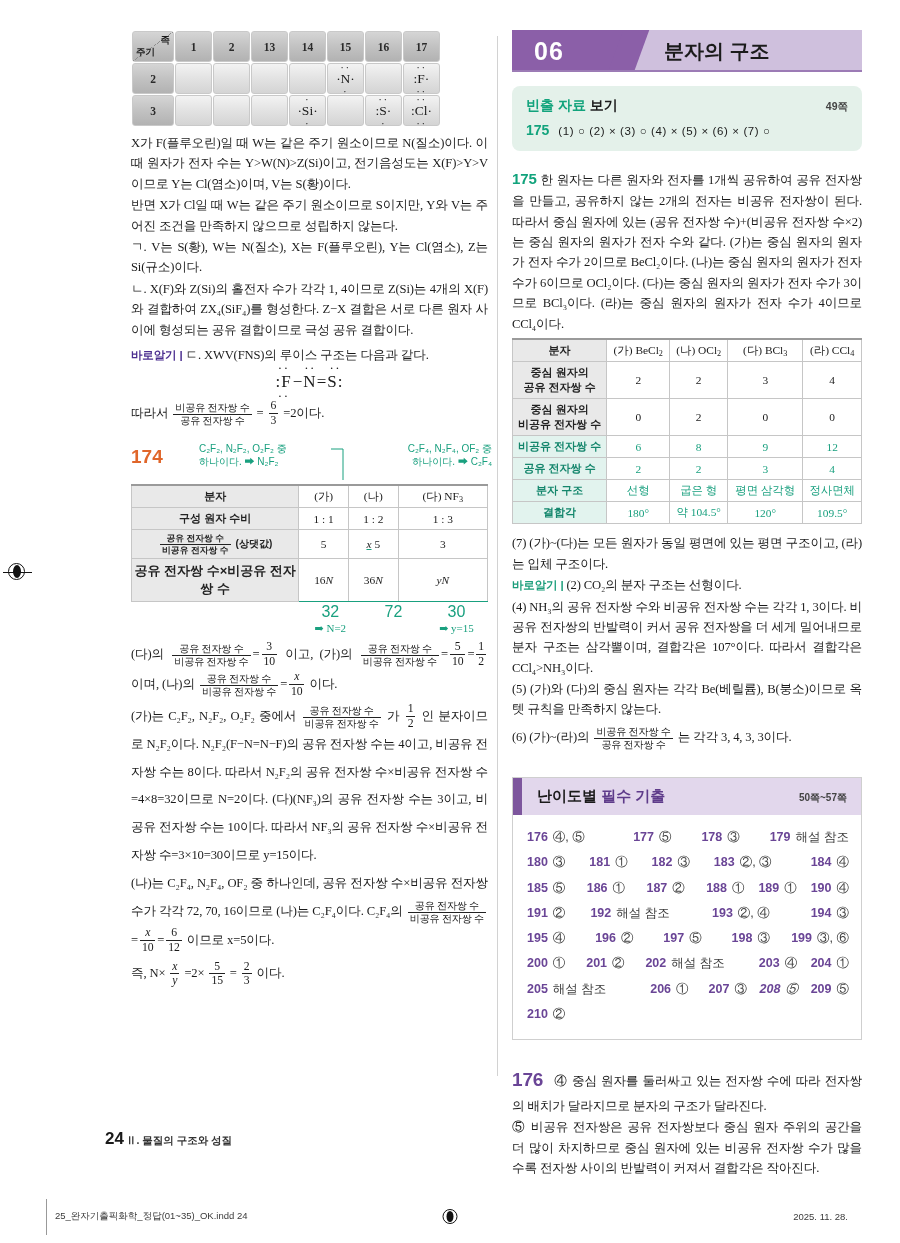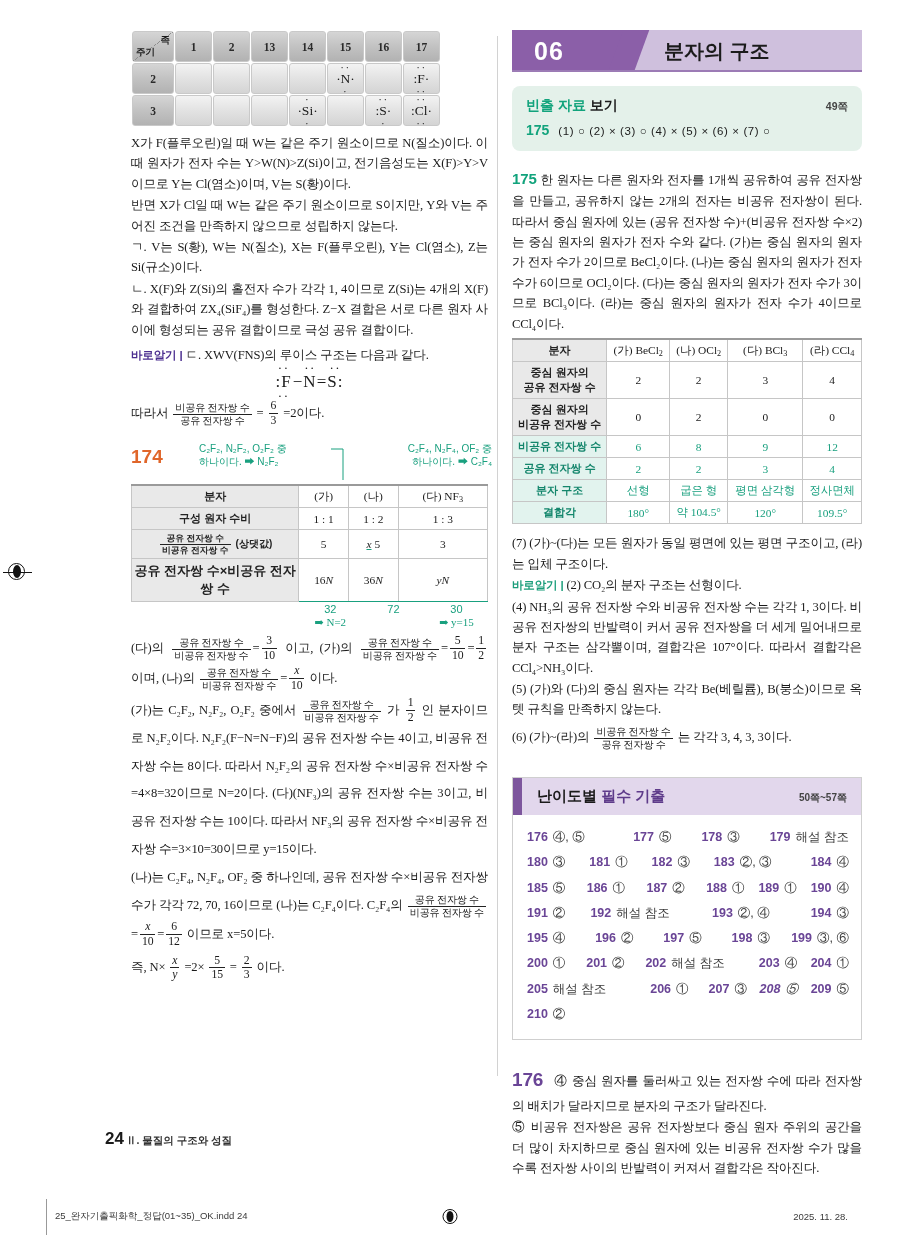--- a/index.html
+++ b/index.html
@@ -91,21 +91,21 @@
   }
   table.dt .topline { border-top: 2px solid #9a9a9a; }
   table.dt tr.green td { color: #19a07f; }
   table.dt tr.green td.rowhead {
     background: #e2f3ee; color: #14866c;
   }
 
   
   .callout { color: #19a07f; font-size: 10px; line-height: 1.35; font-family: "Liberation Sans", sans-serif; }
 
-  .under-val { color: #19a07f; font-size: 11px; font-family: "Liberation Sans", sans-serif;}
+  .under-val { color: #19a07f; font-size: 16px; font-family: "Liberation Sans", sans-serif;}
   .arrowval { color: #19a07f; font-size: 11px; }
 
   
   .sec-head { position: relative; height: 40px; margin-bottom: 0; }
   .sec-head .chip {
     position: absolute; left: 0; top: 0; height: 40px; width: 116px;
     background: #8b5fa8;
   }
   .sec-head .chip-skew {
     position: absolute; left: 104px; top: 0; height: 40px; width: 26px;

